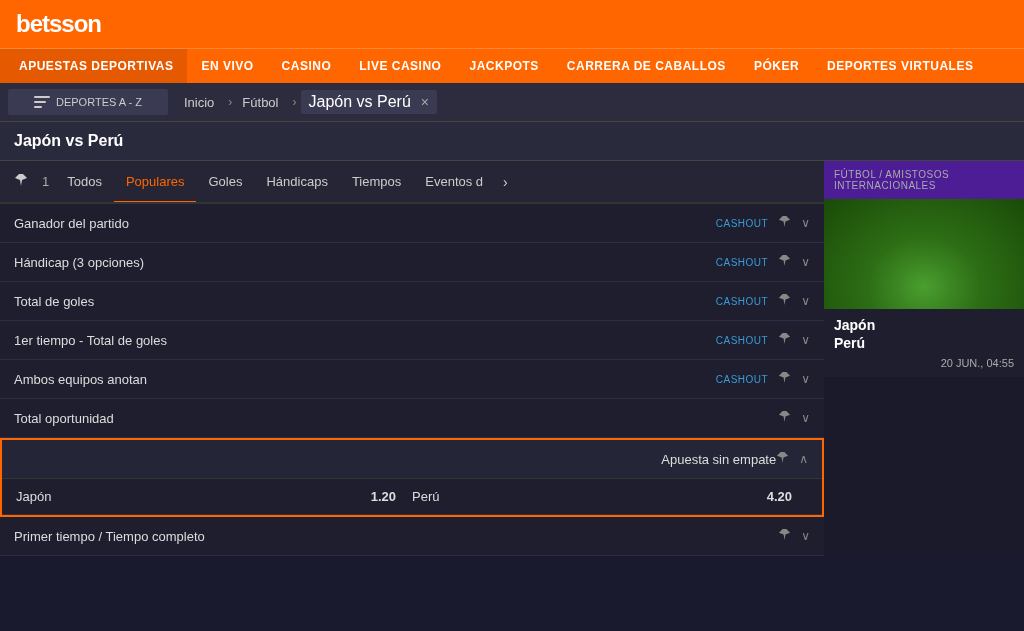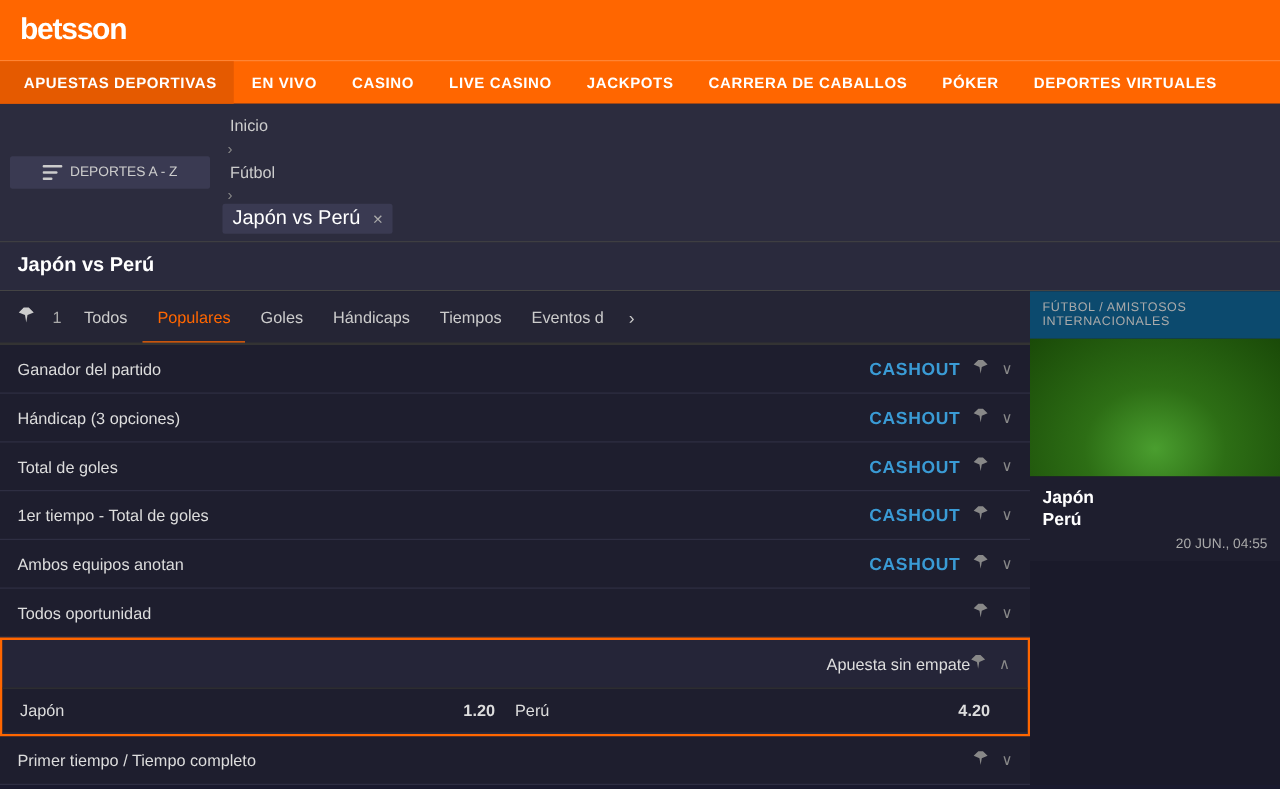--- a/index.html
+++ b/index.html
@@ -10,21 +10,21 @@
     .logo { color: #fff; font-size: 24px; font-weight: bold; letter-spacing: -1px; }
 
     
     .nav { background: #f60; display: flex; align-items: center; border-top: 1px solid rgba(255,255,255,0.2); }
     .nav-item { color: #fff; font-size: 12px; font-weight: bold; padding: 10px 14px; text-transform: uppercase; cursor: pointer; white-space: nowrap; letter-spacing: 0.5px; }
     .nav-item.active { background: #e55a00; padding-left: 19px; }
 
     
     .breadcrumb-bar { background: #2c2c3e; display: flex; align-items: center; padding: 6px 8px; gap: 0; border-bottom: 1px solid #444; }
     .sports-btn { background: #3a3a52; color: #ccc; font-size: 11px; padding: 5px 26px; border: none; cursor: pointer; display: flex; align-items: center; gap: 6px; border-radius: 2px; white-space: nowrap; }
-    .breadcrumb-items { display: flex; align-items: flex-start; margin-left: 10px; flex-direction: column; }
+    .breadcrumb-items { display: flex; align-items: center; margin-left: 10px; }
     .bc-item { color: #ccc; font-size: 13px; padding: 4px 10px 4px 6px; position: relative; display: flex; align-items: center; }
     .bc-arrow { color: #888; margin: 0 4px; font-size: 12px; }
     .bc-active { color: #fff; background: #3a3a52; border-radius: 2px; padding: 3px 8px; display: flex; align-items: center; gap: 6px; }
     .bc-close { color: #aaa; cursor: pointer; font-size: 14px; margin-left: 4px; }
 
     
     .page-title-bar { background: #2a2a3d; padding: 10px 14px; border-bottom: 1px solid #444; }
     .page-title { color: #fff; font-size: 16px; font-weight: bold; }
 
     
@@ -39,30 +39,30 @@
     .tab-count { color: #aaa; font-size: 13px; padding: 12px 6px; }
     .tab-item { color: #ccc; font-size: 13px; padding: 12px 12px; cursor: pointer; white-space: nowrap; border-bottom: 2px solid transparent; margin-bottom: -2px; }
     .tab-item.active { color: #f60; border-bottom: 2px solid #f60; }
     .tab-more { color: #ccc; padding: 12px 8px; cursor: pointer; font-size: 14px; }
 
     
     .bet-list { background: #1e1e2e; }
     .bet-row { display: flex; align-items: center; padding: 11px 14px; border-bottom: 1px solid #2e2e42; cursor: pointer; }
     .bet-row-label { flex: 1; color: #ddd; font-size: 13px; }
     .bet-row-actions { display: flex; align-items: center; gap: 10px; }
-    .cashout-badge { color: #3a9bd5; font-size: 14px; font-weight: bold; letter-spacing: 0.5px; text-transform: uppercase; }
+    .cashout-badge { color: #3a9bd5; font-size: 10px; font-weight: normal; letter-spacing: 0.5px; text-transform: uppercase; }
     .pin-icon { color: #888; font-size: 13px; }
     .chevron-icon { color: #888; font-size: 12px; }
     .bet-outcome-row { display: flex; align-items: center; padding: 10px 14px; border-bottom: 1px solid #2e2e42; }
     .outcome-team { flex: 1; color: #ddd; font-size: 13px; }
     .outcome-odds { color: #ddd; font-size: 13px; font-weight: bold; padding: 0 16px; }
 
     
     .right-sidebar { width: 200px; background: #1a1a2a; flex-shrink: 0; }
-    .sidebar-category { background: #0c4a6e; padding: 8px 10px; font-size: 10px; color: #aaa; text-transform: uppercase; letter-spacing: 0.5px; }
+    .sidebar-category { background: #4c1d95; padding: 8px 10px; font-size: 10px; color: #aaa; text-transform: uppercase; letter-spacing: 0.5px; }
     .sidebar-team { color: #fff; font-size: 14px; font-weight: bold; margin-bottom: 2px; }
     .sidebar-date { color: #aaa; font-size: 11px; margin-top: 6px; text-align: right; }
     .sidebar-image { width: 100%; height: 110px; background: linear-gradient(135deg, #2d5a1b 0%, #1a3d0a 40%, #3a7a20 100%); position: relative; overflow: hidden; display: flex; align-items: flex-end; }
     .grass-overlay { width: 100%; height: 100%; background: 
       radial-gradient(ellipse at 50% 80%, #4a9e2f 0%, #2d6e15 40%, #1a4a08 100%);
       position: absolute; top: 0; left: 0; }
     .sidebar-info { padding: 8px 10px; background: #1e1e2e; }
 
     
     .filter-icon-svg { width: 16px; height: 16px; }
@@ -191,21 +191,21 @@
           <span class="pin-icon">
             <svg width="13" height="13" viewBox="0 0 14 14" fill="#888">
                 <path d="M9 1L13 5L8 7L7 13L6 7L1 5L5 1Z"></path>
               </svg>
           </span>
           <span class="chevron-icon">∨</span>
         </div>
       </div>
 
       <div class="bet-row">
-        <span class="bet-row-label">Todos oportunidad</span>
+        <span class="bet-row-label">Total oportunidad</span>
         <div class="bet-row-actions">
           <span class="pin-icon">
             <svg width="13" height="13" viewBox="0 0 14 14" fill="#888">
                 <path d="M9 1L13 5L8 7L7 13L6 7L1 5L5 1Z"></path>
               </svg>
           </span>
           <span class="chevron-icon">∨</span>
         </div>
       </div>
 

